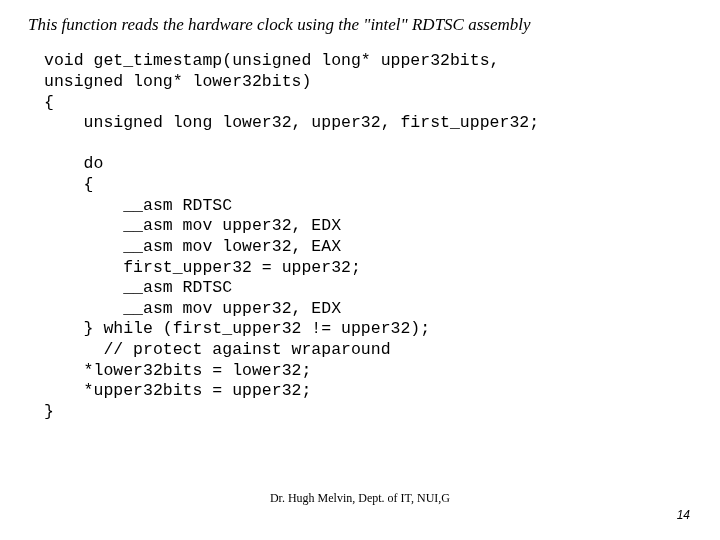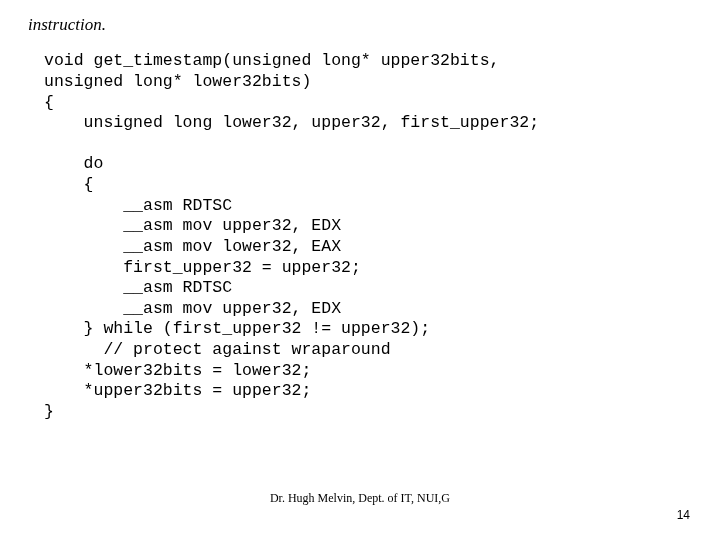--- a/index.html
+++ b/index.html
@@ -41,27 +41,28 @@
     text-align: center;
     font-family: Liberation Serif, serif;
     font-size: 12px;
   }
   .pagenum {
     position: absolute;
     bottom: 18px;
     right: 30px;
     font-family: Arial, Helvetica, sans-serif;
     font-size: 12px;
+    font-style: italic;
   }
 </style>
 </head>
 <body>
 
 <div class="page">
-  <p class="comment">instruction.</p>
+  <p class="comment">This function reads the hardware clock using the "intel" RDTSC assembly</p>
   <pre class="code">void get_timestamp(unsigned long* upper32bits,
 unsigned long* lower32bits)
 {
     unsigned long lower32, upper32, first_upper32;
 
     do
     {
         __asm RDTSC
         __asm mov upper32, EDX
         __asm mov lower32, EAX

